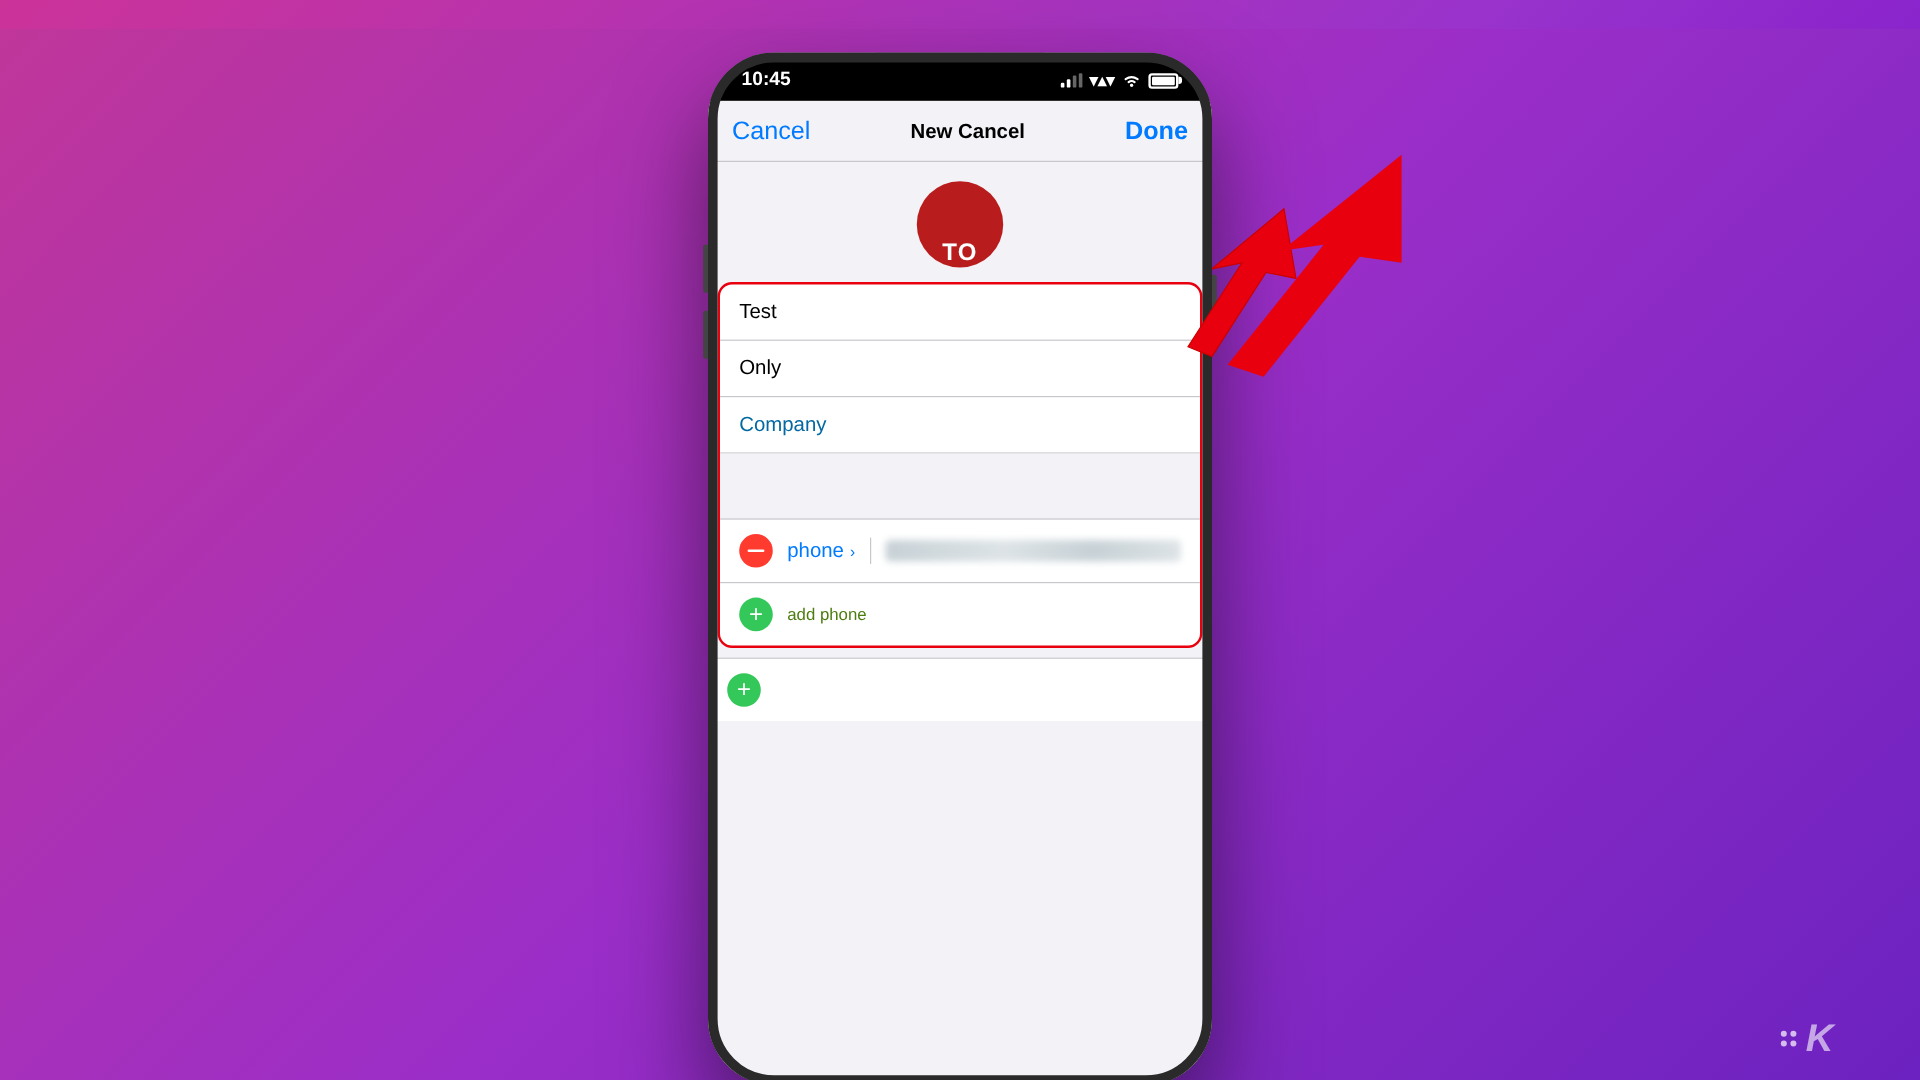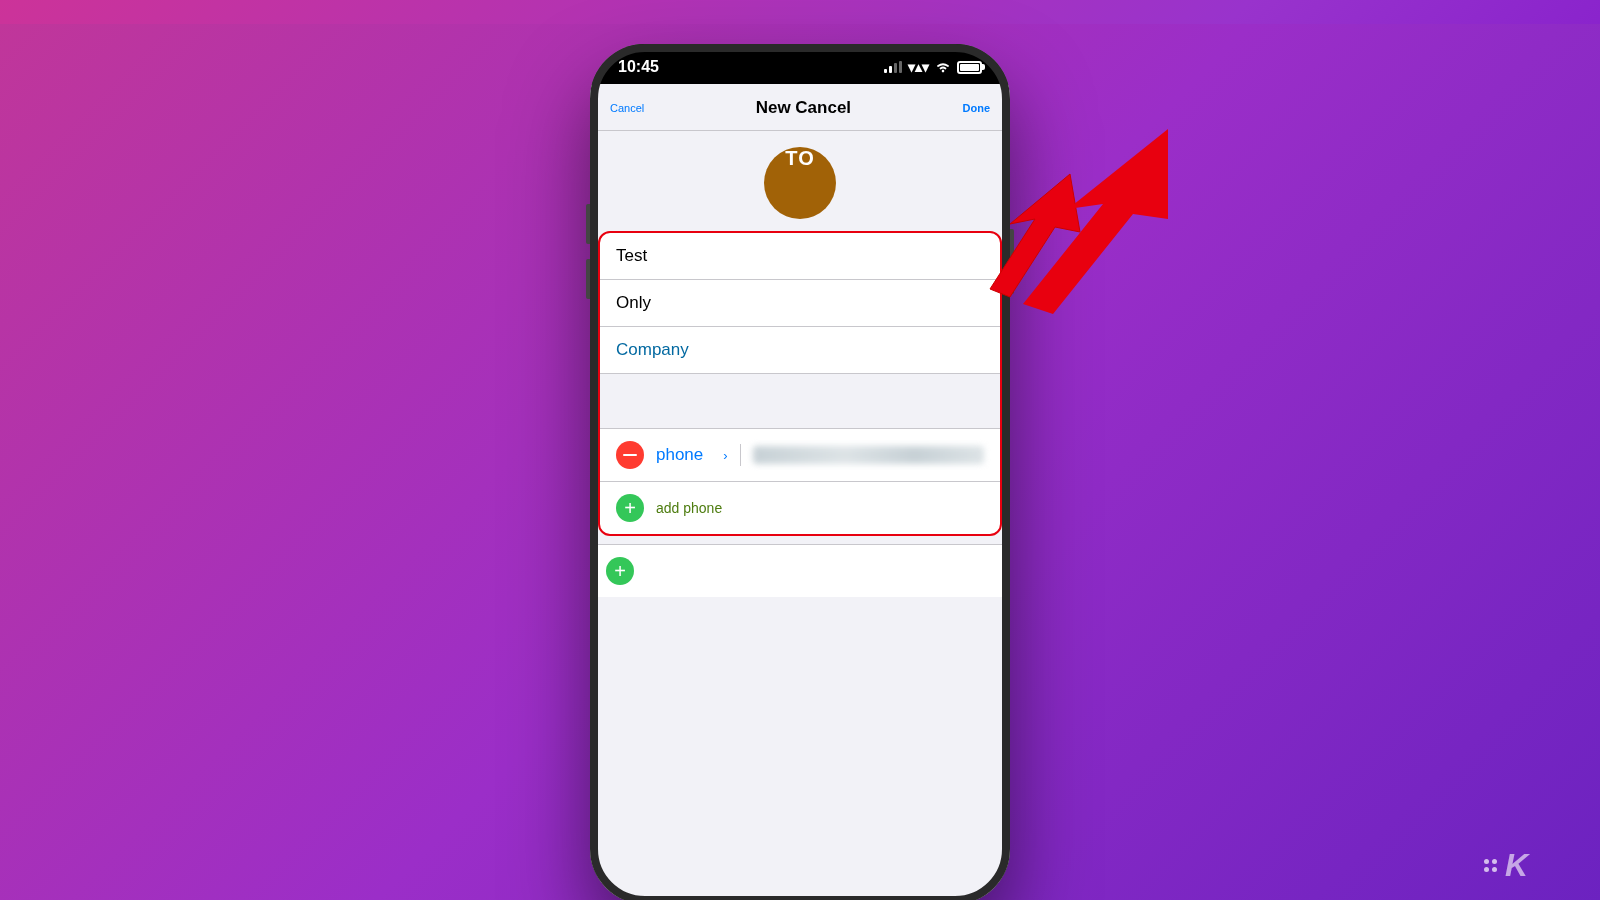--- a/index.html
+++ b/index.html
@@ -162,21 +162,21 @@
       background: #f2f2f7;
       display: flex;
       align-items: center;
       justify-content: space-between;
       padding: 14px 20px 12px;
       border-bottom: 1px solid #c8c7cc;
       flex-shrink: 0;
     }
 
     .nav-cancel, .nav-done {
-      font-size: 11px;
+      font-size: 21px;
       color: #007aff;
       font-weight: 400;
       cursor: pointer;
     }
 
     .nav-done {
       font-weight: 600;
     }
 
     .nav-title {
@@ -191,24 +191,24 @@
       display: flex;
       justify-content: center;
       align-items: center;
       padding: 16px 0 12px;
       flex-shrink: 0;
     }
 
     .avatar-circle {
       width: 72px;
       height: 72px;
-      background: #a16207;
+      background: #b91c1c;
       border-radius: 50%;
       display: flex;
-      align-items: flex-start;
+      align-items: flex-end;
       justify-content: center;
       font-size: 20px;
       font-weight: 600;
       color: white;
       letter-spacing: 1px;
     }
 
     
     .form-content {
       flex: 1;
@@ -295,21 +295,21 @@
       font-size: 20px;
       color: white;
       line-height: 1;
     }
 
     .phone-label {
       color: #007aff;
       font-size: 17px;
       display: flex;
       align-items: center;
-      gap: 20px;
+      gap: 5px;
     }
 
     .phone-label-arrow {
       font-size: 13px;
       color: #007aff;
     }
 
     .phone-separator {
       width: 1px;
       height: 22px;

